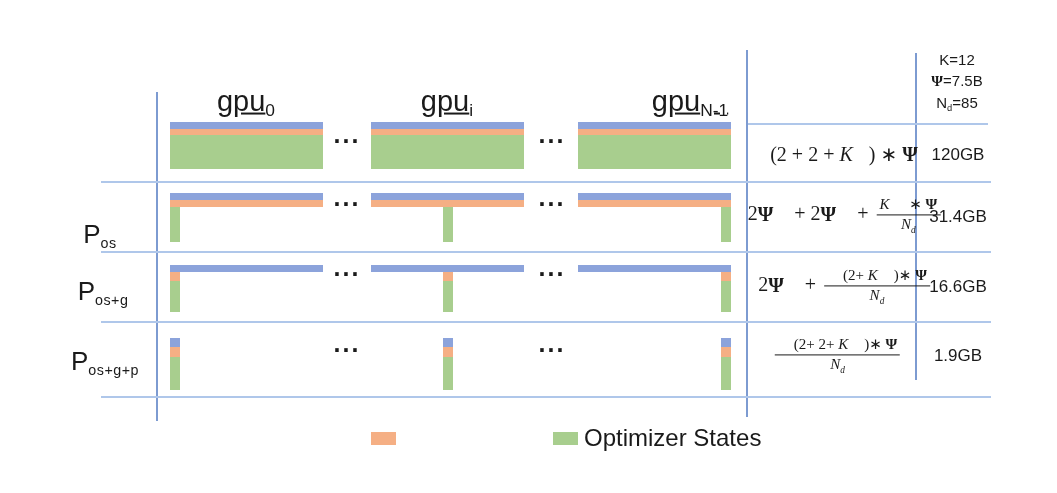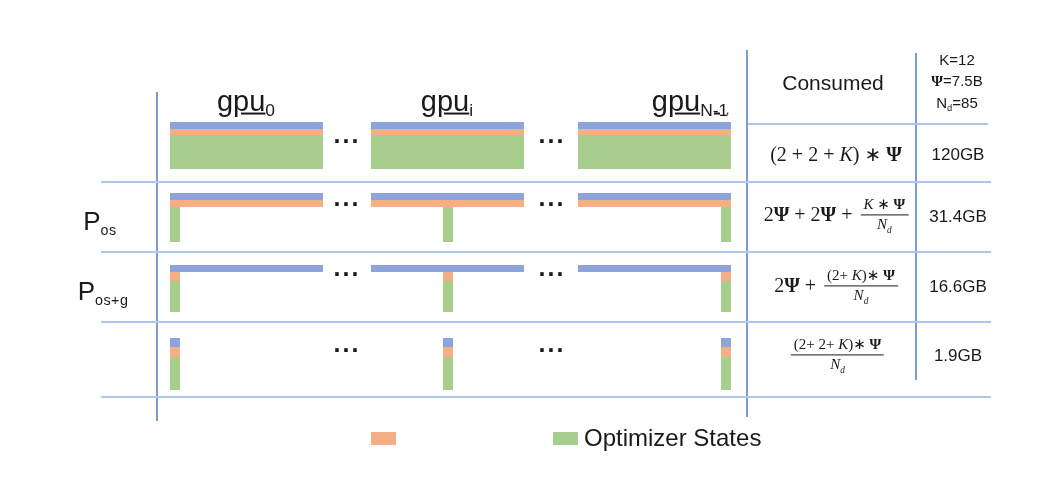--- a/index.html
+++ b/index.html
@@ -10,21 +10,21 @@
   .center{position:absolute;transform:translate(-50%,-50%);white-space:nowrap;}
   .gpu-h{font-size:29px;text-decoration:underline;}
   .gpu-h .sub{font-size:0.60em;vertical-align:-0.34em;}
   .row-lbl{font-size:26px;}
   .row-lbl .sub{font-size:0.55em;vertical-align:-0.40em;letter-spacing:0.5px;}
   .mem-h{font-size:21px;line-height:31px;text-align:center;}
   .consts{font-size:15px;line-height:21px;text-align:center;}
   .bar-seg{position:absolute;}
   .dots{position:absolute;transform:translate(-50%,-70%);font-weight:700;font-size:25px;letter-spacing:2px;}
   .formula{font-family:"Liberation Serif",serif;font-size:20px;}
-  .formula .t-txt{font-style:normal;}
+  .formula .t-txt{font-style:normal;margin-left:16px;}
   .t-var{font-style:italic;}
   .t-psi{font-weight:700;font-family:"Liberation Serif",serif;}
   .t-sub{font-size:0.62em;vertical-align:-0.35em;font-style:italic;}
   .consts .t-sub{font-style:normal;}
   .t-frac{display:inline-block;vertical-align:middle;text-align:center;font-size:15px;line-height:1.15;margin-left:3px;}
   .t-frac .fr-num{display:block;border-bottom:1.4px solid var(--ink,#1a1a1a);padding:0 3px 1px;}
   .t-frac .fr-den{display:block;padding-top:1px;}
   .val{font-size:17px;}
   .legend-item{position:absolute;display:flex;align-items:center;gap:6px;height:28px;}
   .legend-swatch{width:25px;height:13px;display:inline-block;}
@@ -41,22 +41,23 @@
   <div class="hline" style="left:748px;top:123px;width:240px"></div>
   <div class="hline" style="left:101px;top:181px;width:890px"></div>
   <div class="hline" style="left:101px;top:251px;width:890px"></div>
   <div class="hline" style="left:101px;top:321px;width:890px"></div>
   <div class="hline" style="left:101px;top:396px;width:890px"></div>
 
   <div class="center gpu-h" style="left:246px;top:103px"><span>gpu</span><span class="sub">0</span></div>
   <div class="center gpu-h" style="left:447px;top:103px"><span>gpu</span><span class="sub">i</span></div>
   <div class="center gpu-h" style="left:690px;top:103px"><span>gpu</span><span class="sub">N-1</span></div>
 
-  <div class="center row-lbl" style="left:100px;top:222px"><span>P</span><span class="sub">os</span></div>
+  <div class="center row-lbl" style="left:100px;top:235px"><span>P</span><span class="sub">os</span></div>
   <div class="center row-lbl" style="left:103px;top:292px"><span>P</span><span class="sub">os+g</span></div>
+  <div class="center row-lbl" style="left:105px;top:362px"><span>P</span><span class="sub">os+g+p</span></div>
 
   <div id="bars-layer">
       <div class="bar-seg" style="left: 170px; top: 122px; width: 153px; height: 7px; background: rgb(140, 163, 219);"></div>
       <div class="bar-seg" style="left: 170px; top: 129px; width: 153px; height: 6px; background: rgb(245, 175, 132);"></div>
       <div class="bar-seg" style="left: 170px; top: 135px; width: 153px; height: 34px; background: rgb(168, 206, 142);"></div>
       <div class="bar-seg" style="left: 371px; top: 122px; width: 153px; height: 7px; background: rgb(140, 163, 219);"></div>
       <div class="bar-seg" style="left: 371px; top: 129px; width: 153px; height: 6px; background: rgb(245, 175, 132);"></div>
       <div class="bar-seg" style="left: 371px; top: 135px; width: 153px; height: 34px; background: rgb(168, 206, 142);"></div>
       <div class="bar-seg" style="left: 578px; top: 122px; width: 153px; height: 7px; background: rgb(140, 163, 219);"></div>
       <div class="bar-seg" style="left: 578px; top: 129px; width: 153px; height: 6px; background: rgb(245, 175, 132);"></div>
@@ -92,21 +93,20 @@
       <div class="bar-seg" style="left: 442.5px; top: 347px; width: 10px; height: 10px; background: rgb(245, 175, 132);"></div>
       <div class="bar-seg" style="left: 442.5px; top: 357px; width: 10px; height: 33px; background: rgb(168, 206, 142);"></div>
       <div class="bar-seg" style="left: 721px; top: 338px; width: 10px; height: 9px; background: rgb(140, 163, 219);"></div>
       <div class="bar-seg" style="left: 721px; top: 347px; width: 10px; height: 10px; background: rgb(245, 175, 132);"></div>
       <div class="bar-seg" style="left: 721px; top: 357px; width: 10px; height: 33px; background: rgb(168, 206, 142);"></div>
       <div class="dots" style="left: 347px; top: 349px;">...</div>
       <div class="dots" style="left: 552px; top: 349px;">...</div>
     </div>
 
   <div class="center mem-h" style="left:833px;top:82px">
-    <div>Consumed</div>
   </div>
 
   <div class="center consts" style="left:957px;top:84px" id="constants">
       <div><span class="t-txt">K=12</span></div>
       <div><span class="t-psi">Ψ</span><span class="t-txt">=7.5B</span></div>
       <div><span class="t-txt">N</span><span class="t-sub">d</span><span class="t-txt">=85</span></div>
     </div>
 
   <div class="center formula" style="left:836px;top:154px" id="formula-0"><span class="t-txt">(2 + 2 + </span><span class="t-var">K</span><span class="t-txt">) ∗ </span><span class="t-psi">Ψ</span></div>
   <div class="center formula" style="left:836px;top:216px" id="formula-1"><span class="t-txt">2</span><span class="t-psi">Ψ</span><span class="t-txt"> + 2</span><span class="t-psi">Ψ</span><span class="t-txt"> + </span><span class="t-frac"><span class="fr-num"><span class="t-var">K</span><span class="t-txt"> ∗ </span><span class="t-psi">Ψ</span></span><span class="fr-den"><span class="t-var">N</span><span class="t-sub">d</span></span></span></div>

